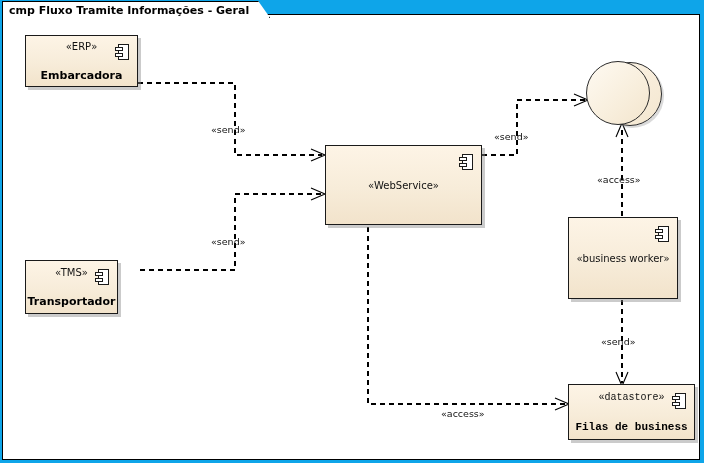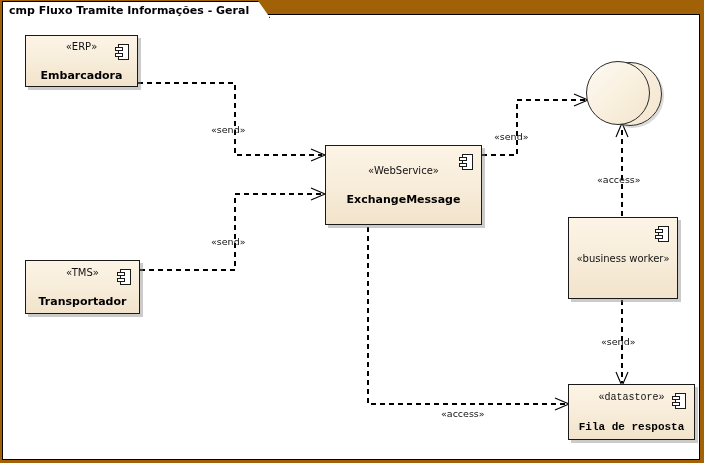--- a/index.html
+++ b/index.html
@@ -1,21 +1,21 @@
 <!DOCTYPE html>
 <html><head>
 <meta charset="utf-8">
 <style>
   html,body{margin:0;padding:0;background:#ffffff;}
   body{font-family:"DejaVu Sans","Liberation Sans",sans-serif;}
 
   #canvas{
     position:relative;
     width:704px;height:463px;
-    background:#a16207;
+    background:#0ea5e9;
     overflow:hidden;
   }
 
   
   .frame{
     position:absolute;
     left:2px;top:14px;
     width:698px;height:446px;
     border:1px solid #000000;
     box-sizing:border-box;
@@ -236,57 +236,56 @@
   <div class="component" style="left:25px;top:35px;width:113px;height:52px;">
     <div class="comp-icon">
       <div class="body"></div>
         <div class="tab t1"></div>
         <div class="tab t2"></div>
     </div>
     <div class="comp-stereo">«ERP»</div>
     <div class="comp-name">Embarcadora</div>
   </div>
 
-  <div class="component" style="left:25px;top:260px;width:115px;height:54px;">
+  <div class="component" style="left:25px;top:260px;width:93px;height:54px;">
     <div class="comp-icon">
       <div class="body"></div>
         <div class="tab t1"></div>
         <div class="tab t2"></div>
     </div>
     <div class="comp-stereo">«TMS»</div>
     <div class="comp-name">Transportador</div>
   </div>
 
   <div class="component" style="left:325px;top:145px;width:157px;height:80px;">
     <div class="comp-icon">
       <div class="body"></div>
         <div class="tab t1"></div>
         <div class="tab t2"></div>
     </div>
     <div class="comp-stereo">«WebService»</div>
-    <div class="comp-name">ExchangeMessage</div>
   </div>
 
   <div class="component" style="left:568px;top:217px;width:110px;height:82px;">
     <div class="comp-icon">
       <div class="body"></div>
         <div class="tab t1"></div>
         <div class="tab t2"></div>
     </div>
     <div class="comp-stereo">«business worker»</div>
   </div>
 
   <div class="component" style="left:568px;top:384px;width:127px;height:56px;font-family:Liberation Mono, monospace;">
     <div class="comp-icon">
       <div class="body"></div>
         <div class="tab t1"></div>
         <div class="tab t2"></div>
     </div>
     <div class="comp-stereo">«datastore»</div>
-    <div class="comp-name">Fila de resposta</div>
+    <div class="comp-name">Filas de business</div>
   </div>
 
   <div class="queue-node" style="left:586px;top:61px;width:74px;height:66px;">
     <div class="queue-shape">
       <div class="queue-back"></div>
       <div class="queue-front"></div>
     </div>
   </div>
 
 </div>

